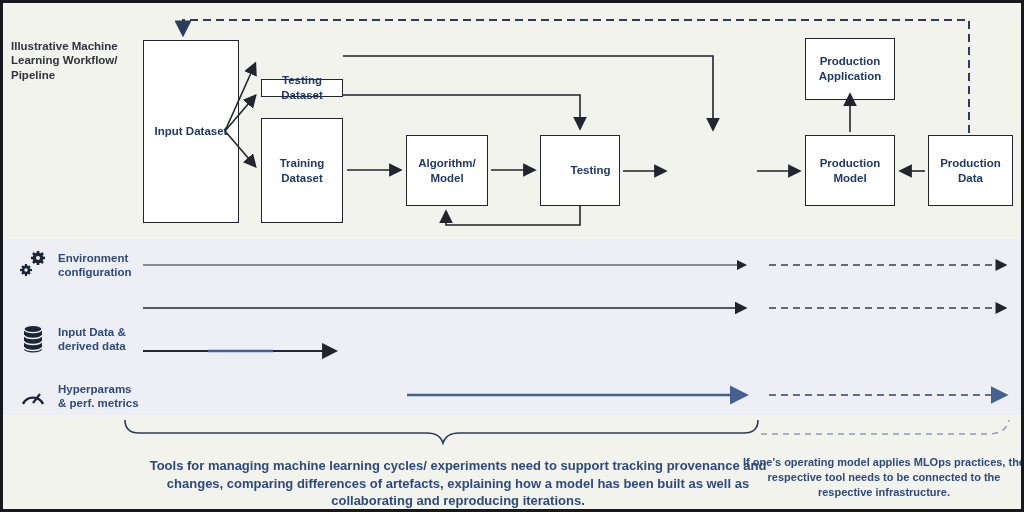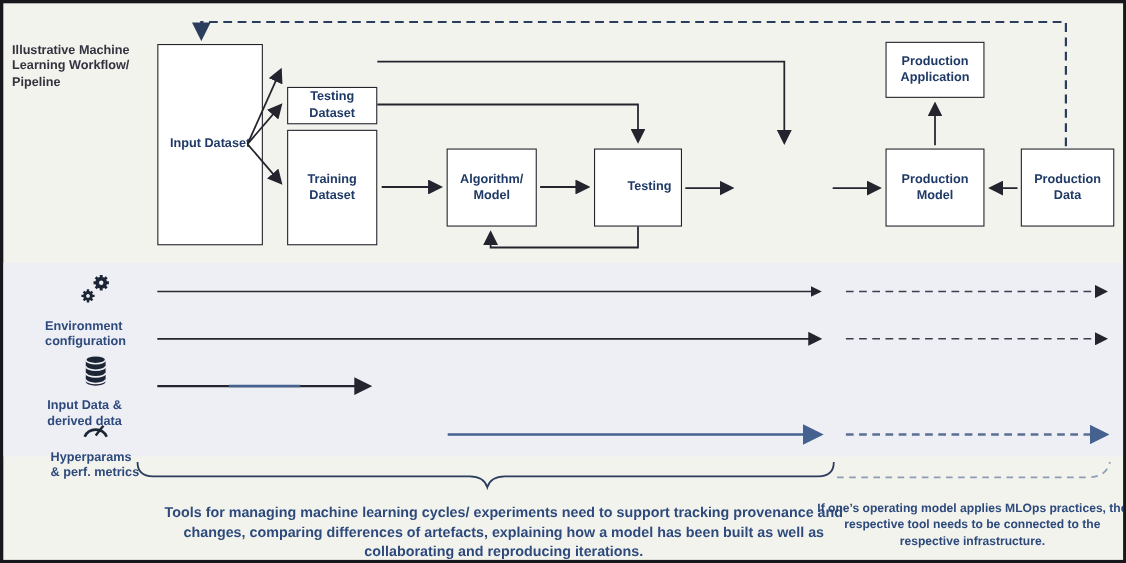--- a/index.html
+++ b/index.html
@@ -25,21 +25,21 @@
     display:flex; align-items:center; justify-content:center;
     text-align:center; font-size:11.5px; font-weight:bold; color:#1f3a66;
     line-height:1.3; box-sizing:border-box; padding:2px;
   }
   svg.connectors {
     position:absolute; left:0; top:0; width:1018px; height:506px;
     pointer-events:none;
   }
   .track {
     position:absolute; left:14px; width:140px; height:36px;
-    display:flex; align-items:center; gap:9px;flex-direction:column;
+    display:flex; align-items:center; gap:9px;
   }
   .ticon { flex:0 0 auto; display:flex; align-items:center; justify-content:center; width:32px; }
   .tlabel {
     font-size:11.5px; font-weight:bold; color:#2e4a7d; line-height:1.25;
   }
   .note {
     position:absolute; text-align:center; font-weight:bold; color:#2e4a7d;
   }
   .note-left  { left:140px; top:454px; width:630px; font-size:13px; line-height:1.35; }
   .note-right { left:740px; top:452px; width:282px; font-size:11px;  line-height:1.35; }
@@ -49,39 +49,39 @@
 
 <div id="canvas">
 
   <div class="band"></div>
 
   <div class="title">Illustrative Machine Learning Workflow/ Pipeline</div>
 
   <div class="node" style="left:140px;top:37px;width:96px;height:183px;">
       <span>Input Dataset</span>
     </div>
-  <div class="node" style="left:258px;top:76px;width:82px;height:34px;">
+  <div class="node" style="left:258px;top:76px;width:82px;height:18px;">
       <span>Testing Dataset</span>
     </div>
   <div class="node" style="left:258px;top:115px;width:82px;height:105px;">
       <span>Training Dataset</span>
     </div>
   <div class="node" style="left:403px;top:132px;width:82px;height:71px;">
       <span>Algorithm/ Model</span>
     </div>
   <div class="node" style="left:537px;top:132px;width:80px;height:71px;padding-left:23px;">
       <span>Testing</span>
     </div>
   <div class="node" style="left:802px;top:132px;width:90px;height:71px;">
       <span>Production Model</span>
     </div>
   <div class="node" style="left:925px;top:132px;width:85px;height:71px;">
       <span>Production Data</span>
     </div>
-  <div class="node" style="left:802px;top:35px;width:90px;height:51px;">
+  <div class="node" style="left:802px;top:35px;width:90px;height:62px;">
       <span>Production Application</span>
     </div>
 
   <svg class="connectors" viewBox="0 0 1018 506">
     <defs>
       <marker id="aDark" viewBox="0 0 10 10" refX="8" refY="5" markerWidth="8.5" markerHeight="8.5" orient="auto-start-reverse">
         <path d="M0,0 L10,5 L0,10 z" fill="#23242e"></path>
       </marker>
       <marker id="aNavy" viewBox="0 0 10 10" refX="8" refY="5" markerWidth="8.5" markerHeight="8.5" orient="auto-start-reverse">
         <path d="M0,0 L10,5 L0,10 z" fill="#2c3c5c"></path>

